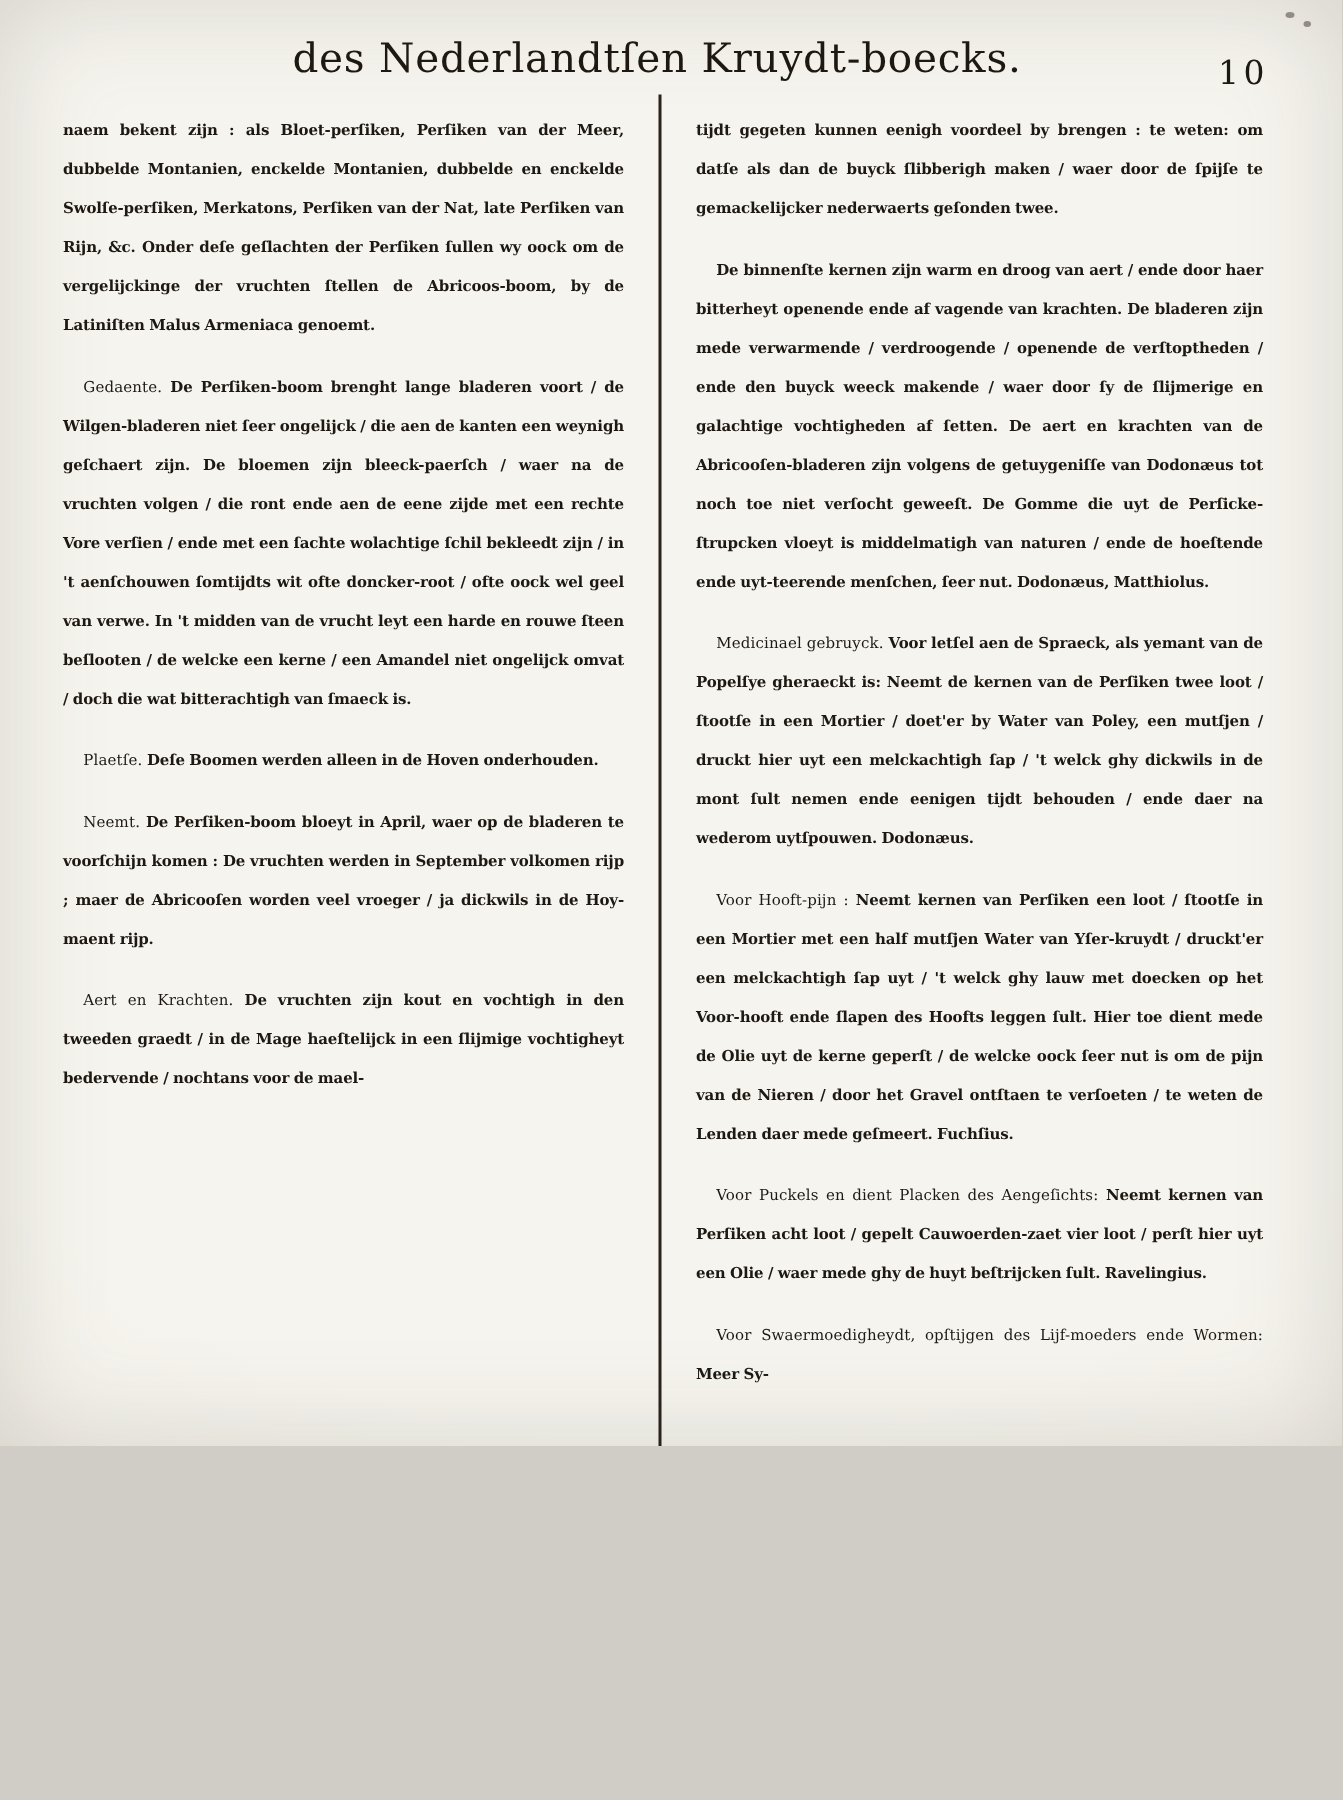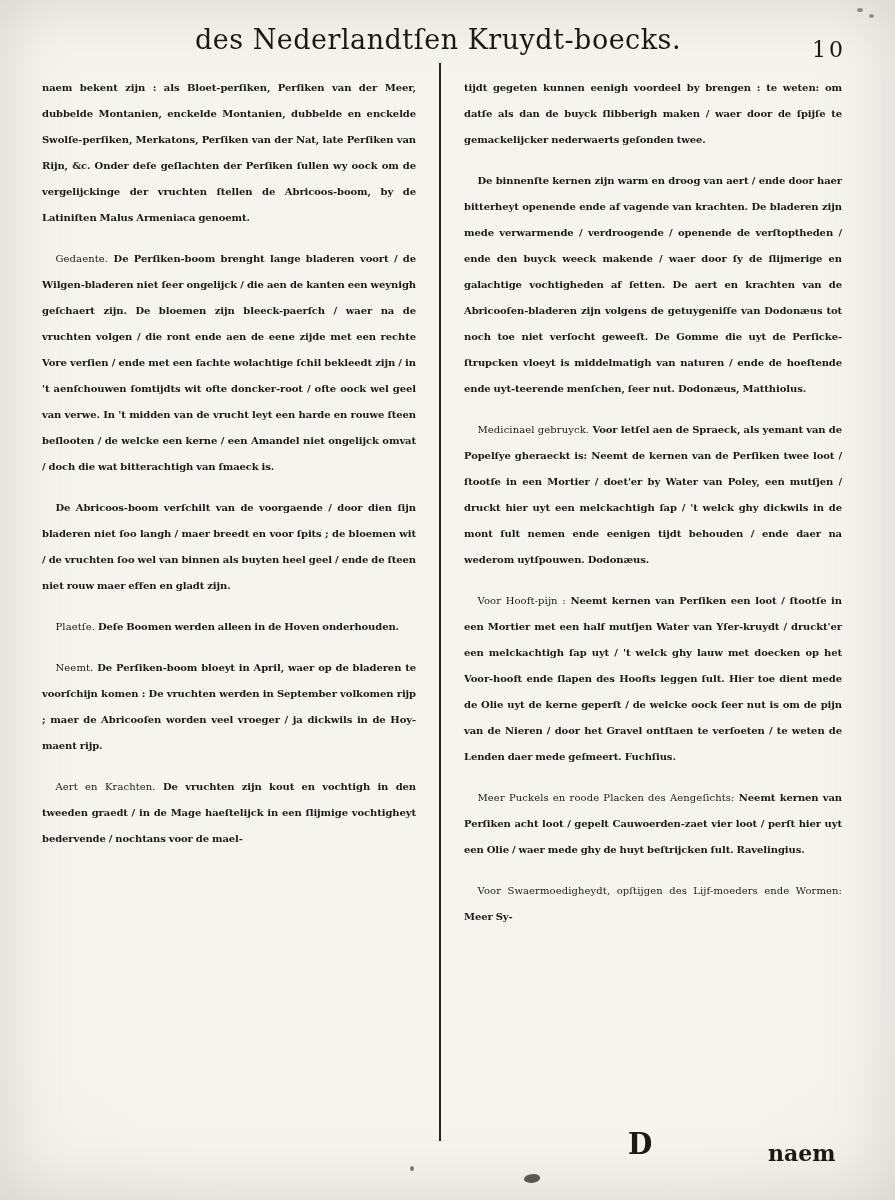--- a/index.html
+++ b/index.html
@@ -1,18 +1,18 @@
 <!DOCTYPE html>
 <html><head>
 <meta charset="utf-8">
 <title>des Nederlandtsen Kruydt-boecks — p. 17</title>
 <style>
   html,body { margin:0; padding:0; background:#cfcdc6; }
   .page {
-    position:relative; width:895px; height:1200px; margin:0 auto;
+    position:relative; width:895px; height:964px; margin:0 auto;
     background: radial-gradient(ellipse 130% 105% at 50% 45%, #f6f4ee 52%, #ebe8df 88%, #e0ddd2 100%);
     box-shadow: inset 0 0 70px rgba(110,104,92,.22);
     color:#1d1812; font-family:"DejaVu Serif", serif; overflow:hidden;
   }
   .running-head {
     position:absolute; top:24px; left:0; width:876px; text-align:center;
     font-size:27px; letter-spacing:.5px; white-space:nowrap;
   }
   .page-number { position:absolute; top:37px; left:812px; font-size:22px; letter-spacing:3px; }
   .text-block { position:absolute; top:60px; left:27px; width:830px; display:flex; }
@@ -47,34 +47,33 @@
 <div class="page">
 
   <div class="running-head">des Nederlandtſen Kruydt-boecks.</div>
   <div class="page-number">10</div>
 
   <div class="text-block">
 
     <div class="col col-left">
       <p class="para"><span>naem bekent zijn : als Bloet-perſiken, Perſiken van der Meer, dubbelde Montanien, enckelde Montanien, dubbelde en enckelde Swolſe-perſiken, Merkatons, Perſiken van der Nat, late Perſiken van Rijn, &amp;c. Onder deſe geſlachten der Perſiken ſullen wy oock om de vergelijckinge der vruchten ſtellen de Abricoos-boom, by de Latiniſten Malus Armeniaca genoemt.</span></p>
       <p class="para indent"><span class="label">Gedaente.</span> <span>De Perſiken-boom brenght lange bladeren voort / de Wilgen-bladeren niet ſeer ongelijck / die aen de kanten een weynigh geſchaert zijn. De bloemen zijn bleeck-paerſch / waer na de vruchten volgen / die ront ende aen de eene zijde met een rechte Vore verſien / ende met een ſachte wolachtige ſchil bekleedt zijn / in 't aenſchouwen ſomtijdts wit ofte doncker-root / ofte oock wel geel van verwe. In 't midden van de vrucht leyt een harde en rouwe ſteen beſlooten / de welcke een kerne / een Amandel niet ongelijck omvat / doch die wat bitterachtigh van ſmaeck is.</span></p>
-      <p class="para indent"><span>De Abricoos-boom verſchilt van de voorgaende / door dien ſijn bladeren niet ſoo langh / maer breedt en voor ſpits ; de bloemen wit / de vruchten ſoo wel van binnen als buyten heel geel / ende de ſteen niet rouw maer effen en gladt zijn.</span></p>
       <p class="para indent"><span class="label">Plaetſe.</span> <span>Deſe Boomen werden alleen in de Hoven onderhouden.</span></p>
       <p class="para indent"><span class="label">Neemt.</span> <span>De Perſiken-boom bloeyt in April, waer op de bladeren te voorſchijn komen : De vruchten werden in September volkomen rijp ; maer de Abricooſen worden veel vroeger / ja dickwils in de Hoy-maent rijp.</span></p>
       <p class="para indent"><span class="label">Aert en Krachten.</span> <span>De vruchten zijn kout en vochtigh in den tweeden graedt / in de Mage haeſtelijck in een ſlijmige vochtigheyt bedervende / nochtans voor de mael-</span></p>
     </div>
 
     <div class="divider"></div>
 
     <div class="col col-right">
       <p class="para"><span>tijdt gegeten kunnen eenigh voordeel by brengen : te weten: om datſe als dan de buyck ſlibberigh maken / waer door de ſpijſe te gemackelijcker nederwaerts geſonden twee.</span></p>
       <p class="para indent"><span>De binnenſte kernen zijn warm en droog van aert / ende door haer bitterheyt openende ende af vagende van krachten. De bladeren zijn mede verwarmende / verdroogende / openende de verſtoptheden / ende den buyck weeck makende / waer door ſy de ſlijmerige en galachtige vochtigheden af ſetten. De aert en krachten van de Abricooſen-bladeren zijn volgens de getuygeniſſe van Dodonæus tot noch toe niet verſocht geweeſt. De Gomme die uyt de Perſicke-ſtrupcken vloeyt is middelmatigh van naturen / ende de hoeſtende ende uyt-teerende menſchen, ſeer nut. Dodonæus, Matthiolus.</span></p>
       <p class="para indent"><span class="label">Medicinael gebruyck.</span> <span>Voor letſel aen de Spraeck, als yemant van de Popelſye gheraeckt is: Neemt de kernen van de Perſiken twee loot / ſtootſe in een Mortier / doet'er by Water van Poley, een mutſjen / druckt hier uyt een melckachtigh ſap / 't welck ghy dickwils in de mont ſult nemen ende eenigen tijdt behouden / ende daer na wederom uytſpouwen. Dodonæus.</span></p>
       <p class="para indent"><span class="label">Voor Hooft-pijn :</span> <span>Neemt kernen van Perſiken een loot / ſtootſe in een Mortier met een half mutſjen Water van Yſer-kruydt / druckt'er een melckachtigh ſap uyt / 't welck ghy lauw met doecken op het Voor-hooft ende ſlapen des Hoofts leggen ſult. Hier toe dient mede de Olie uyt de kerne geperſt / de welcke oock ſeer nut is om de pijn van de Nieren / door het Gravel ontſtaen te verſoeten / te weten de Lenden daer mede geſmeert. Fuchſius.</span></p>
-      <p class="para indent"><span class="label">Meer Puckels en roode Placken des Aengeſichts:</span> <span>Neemt kernen van Perſiken acht loot / gepelt Cauwoerden-zaet vier loot / perſt hier uyt een Olie / waer mede ghy de huyt beſtrijcken ſult. Ravelingius.</span></p>
+      <p class="para indent"><span class="label">Voor Puckels en dient Placken des Aengeſichts:</span> <span>Neemt kernen van Perſiken acht loot / gepelt Cauwoerden-zaet vier loot / perſt hier uyt een Olie / waer mede ghy de huyt beſtrijcken ſult. Ravelingius.</span></p>
       <p class="para indent"><span class="label">Voor Swaermoedigheydt, opſtijgen des Lijf-moeders ende Wormen:</span> <span>Meer Sy-</span></p>
     </div>
 
   </div>
 
   <div class="signature">D</div>
   <div class="catchword">naem</div>
 
   <span class="speck s1"></span>
   <span class="speck s2"></span>

